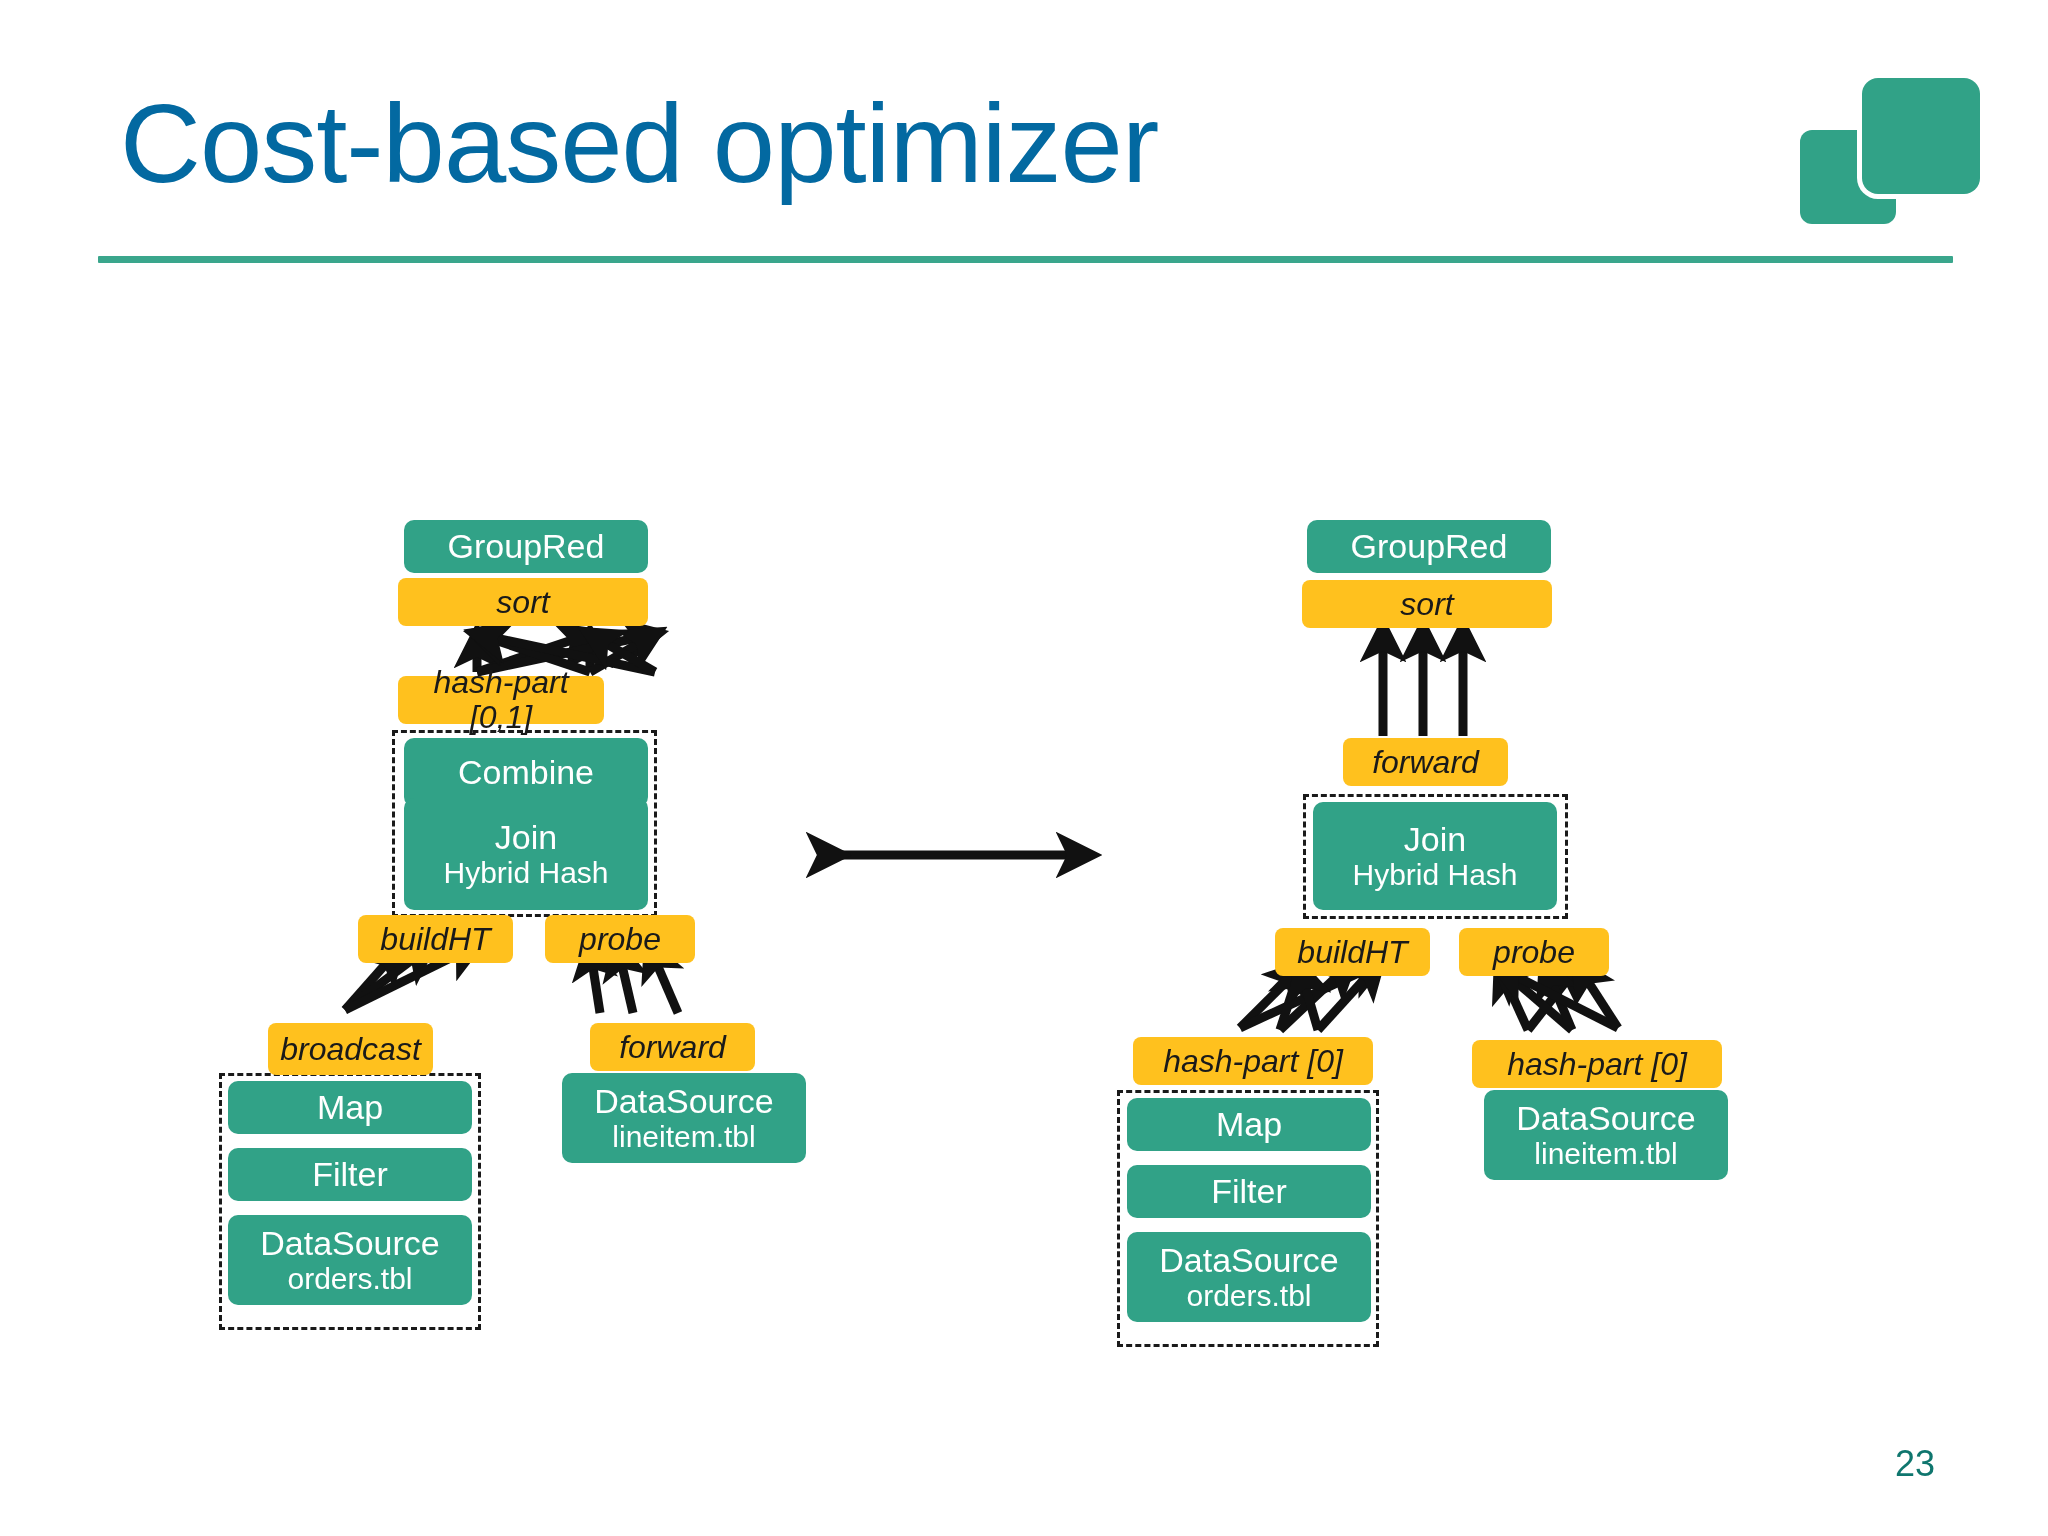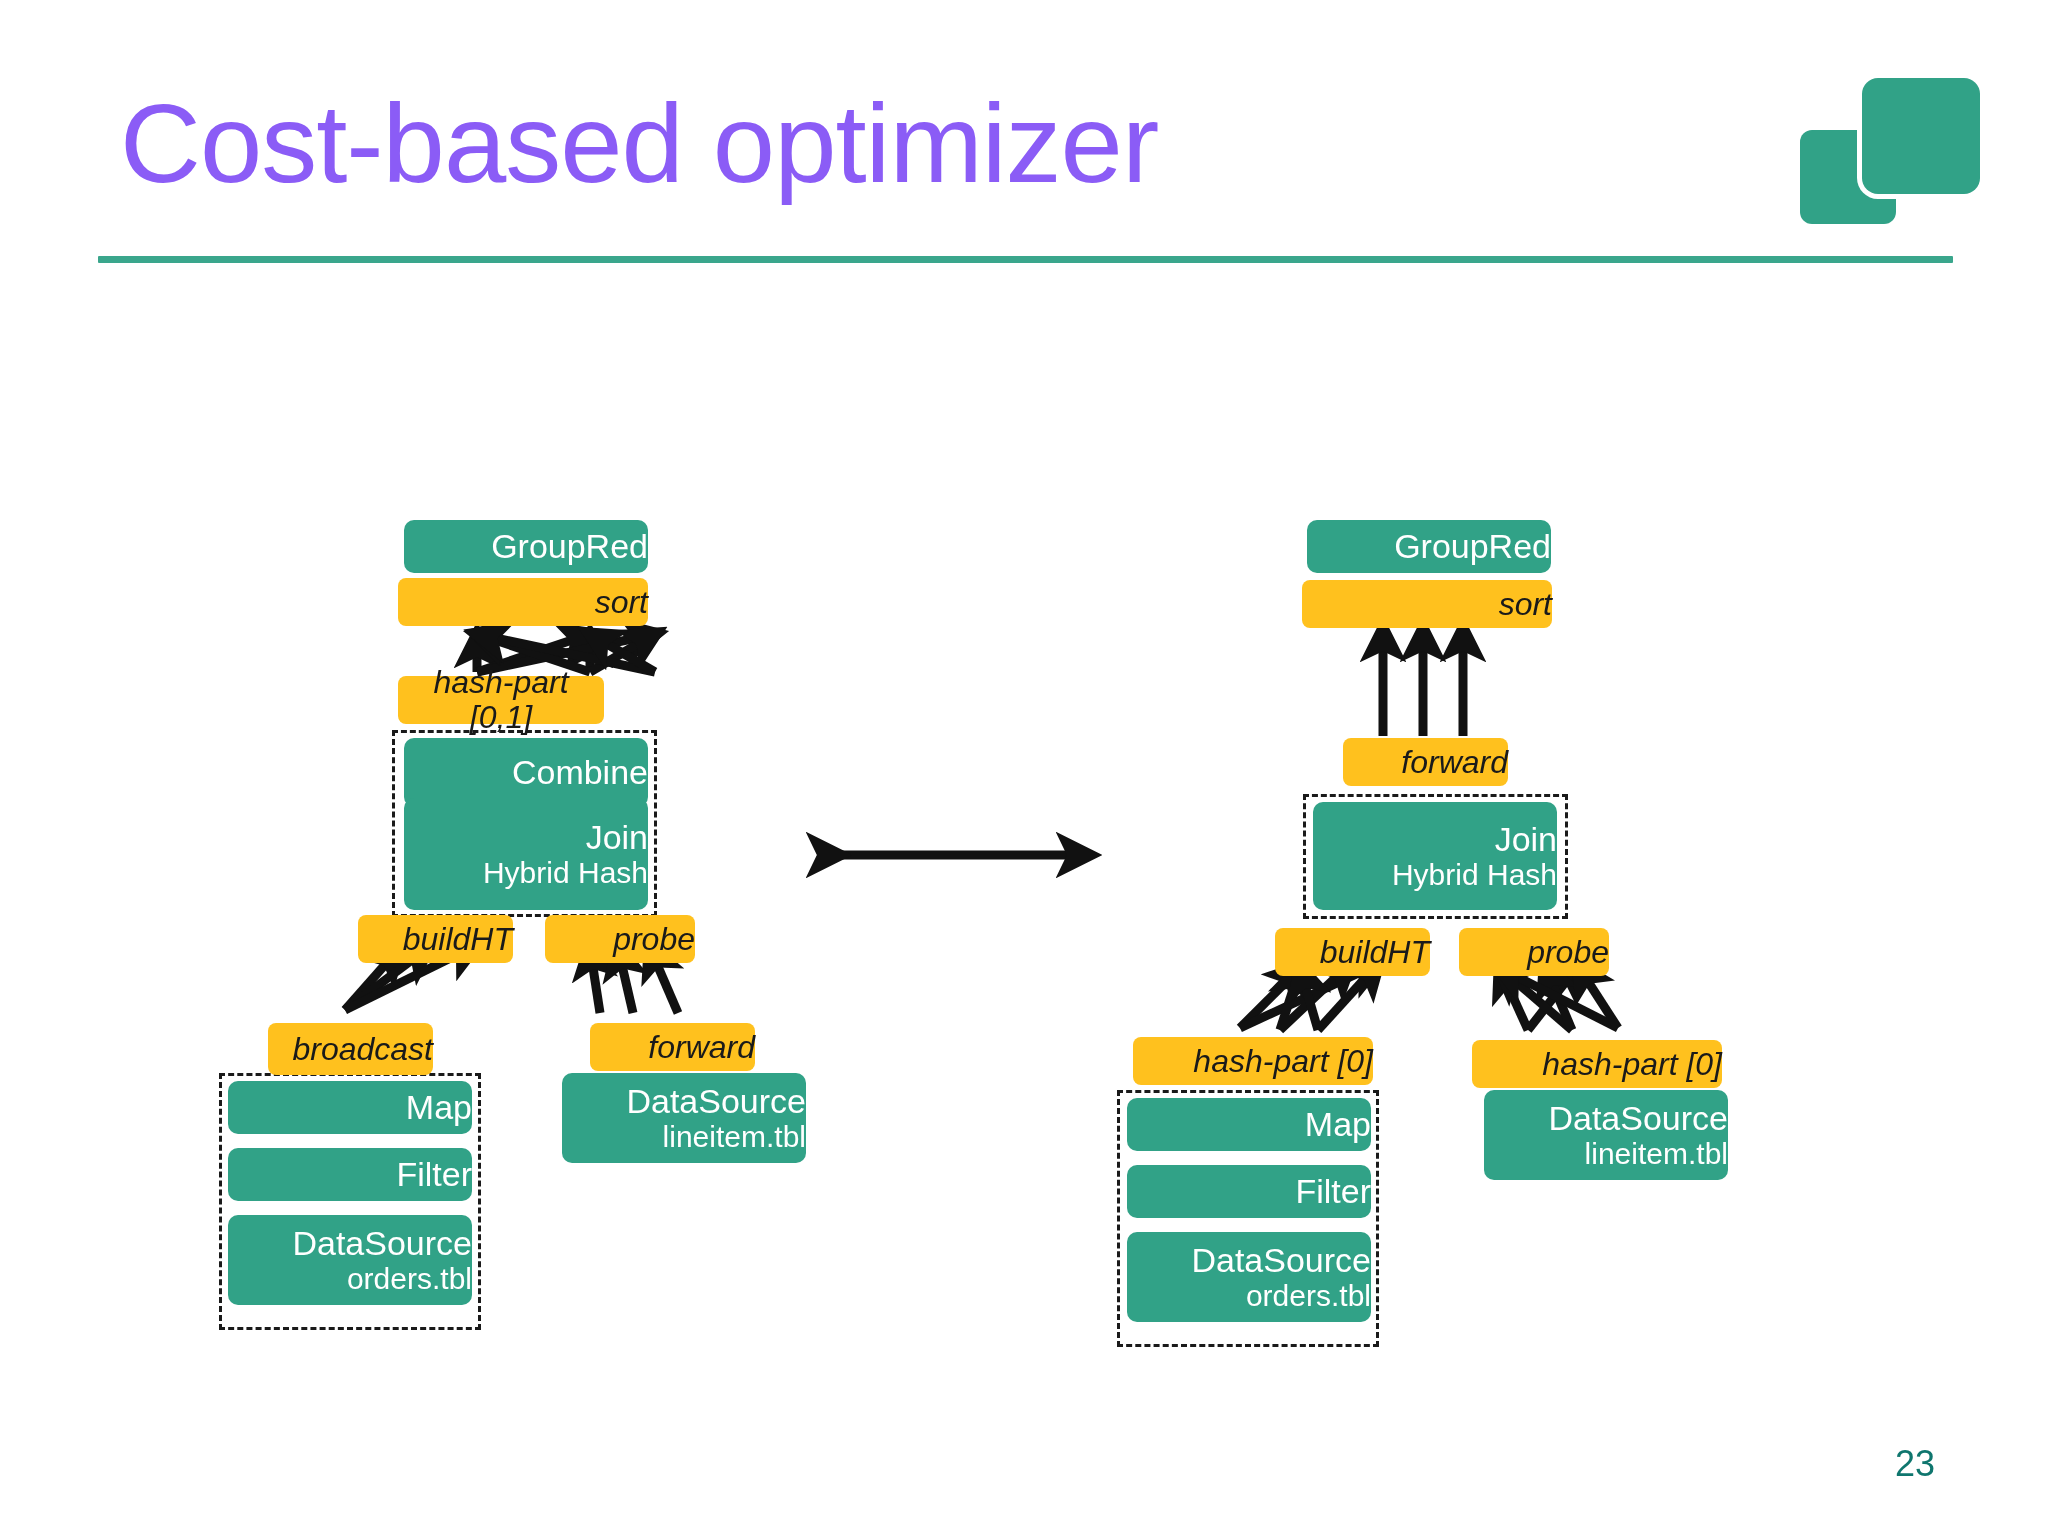--- a/index.html
+++ b/index.html
@@ -17,21 +17,21 @@
 
   
   #slide-title {
     position: absolute;
     left: 120px;
     top: 88px;
     font-family: "Liberation Sans", sans-serif;
     font-size: 112px;
     line-height: 1.0;
     font-weight: 400;
-    color: #8b5cf6;
+    color: #0369a1;
     letter-spacing: -1px;
     white-space: nowrap;
   }
   #title-rule {
     position: absolute;
     left: 98px;
     top: 256px;
     width: 1855px;
     height: 7px;
     background: #3aa68c;
@@ -85,21 +85,21 @@
     height: 1536px;
     pointer-events: none;
   }
 
   
   .node {
     position: absolute;
     box-sizing: border-box;
     display: flex;
     flex-direction: column;
-    align-items: flex-end;
+    align-items: center;
     justify-content: center;
     text-align: center;
     border-radius: 9px;
   }
   .node.op {
     background: #31a287;
     color: #ffffff;
     border-radius: 10px;
   }
   .node.ch {

